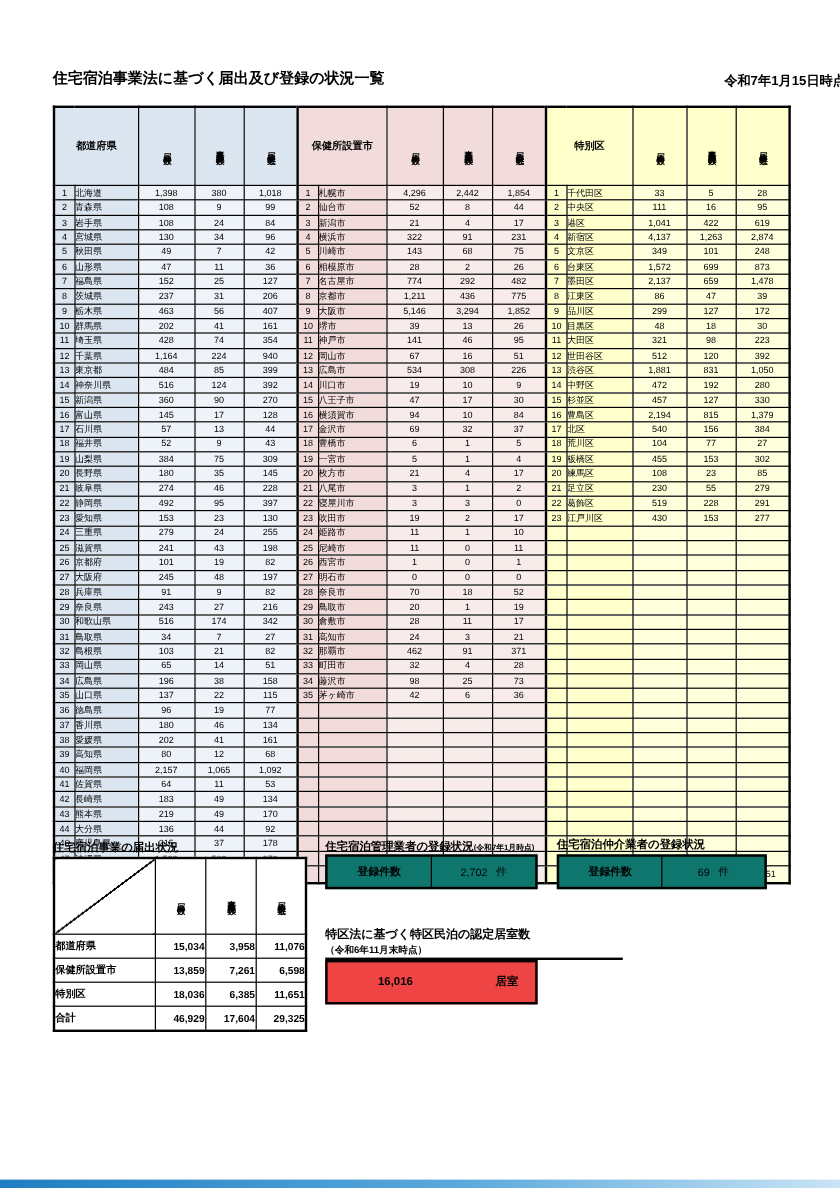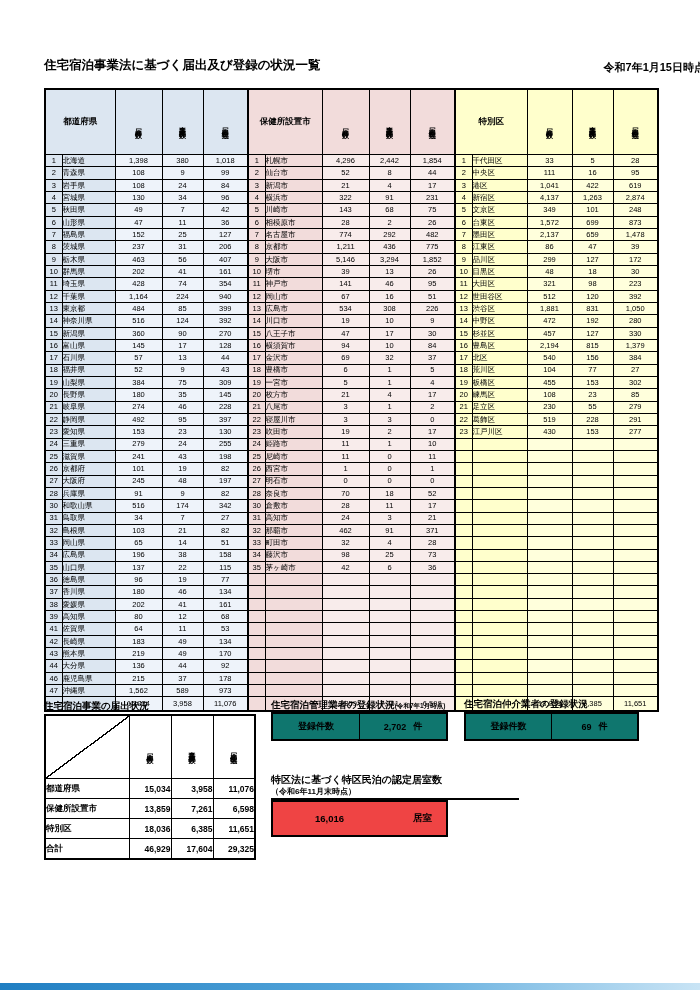--- a/index.html
+++ b/index.html
@@ -37,21 +37,21 @@
   .diag{background:linear-gradient(to bottom right,transparent 49.4%,#000 49.4%,#000 50.8%,transparent 50.8%);}
   .slbl{font-size:8.5px;font-weight:bold;text-align:left;padding-left:3px;height:19px;}
   .sval{font-size:8.5px;font-weight:bold;text-align:right;padding-right:5px;height:19px;}
 
   
   .note{font-size:6.5px;}
   .regbox{position:absolute;height:25px;border:2px solid #000;display:flex;background:#0f766e;}
   .regbox .lbl{flex:1;border-right:1.5px solid #000;display:flex;align-items:center;
                justify-content:center;font-weight:bold;font-size:9px;}
   .regbox .val{flex:1;display:flex;align-items:center;justify-content:center;
-               font-weight:bold;font-size:9px;gap:7px;}
+               font-weight:normal;font-size:9px;gap:7px;}
 
   
   .tokku-title{position:absolute;left:271px;top:774px;width:248px;border-bottom:2px solid #000;
                font-weight:bold;padding-bottom:1px;line-height:1.25;}
   .tokku-title .l1{font-size:10px;}
   .tokku-title .l2{font-size:8px;}
   .tokku-box{position:absolute;left:271px;top:800px;width:173px;height:33px;border:2px solid #000;
              display:flex;align-items:center;font-weight:bold;font-size:9.5px;background:#ef4444;}
   .tokku-box .tval{margin-left:42px;}
   .tokku-box .tunit{margin-left:auto;margin-right:14px;}
@@ -573,20 +573,37 @@
           <td class="num bn1">70</td>
           <td class="num bn1">18</td>
           <td class="num bn1">52</td>
           <td class="no b2 bs"></td>
           <td class="nm b2"></td>
           <td class="num bn2"></td>
           <td class="num bn2"></td>
           <td class="num bn2"></td>
         </tr>
         <tr>
+          <td class="no b0">29</td>
+          <td class="nm b0">奈良県</td>
+          <td class="num bn0">243</td>
+          <td class="num bn0">27</td>
+          <td class="num bn0">216</td>
+          <td class="no b1 bs">29</td>
+          <td class="nm b1">鳥取市</td>
+          <td class="num bn1">20</td>
+          <td class="num bn1">1</td>
+          <td class="num bn1">19</td>
+          <td class="no b2 bs"></td>
+          <td class="nm b2"></td>
+          <td class="num bn2"></td>
+          <td class="num bn2"></td>
+          <td class="num bn2"></td>
+        </tr>
+        <tr>
           <td class="no b0">30</td>
           <td class="nm b0">和歌山県</td>
           <td class="num bn0">516</td>
           <td class="num bn0">174</td>
           <td class="num bn0">342</td>
           <td class="no b1 bs">30</td>
           <td class="nm b1">倉敷市</td>
           <td class="num bn1">28</td>
           <td class="num bn1">11</td>
           <td class="num bn1">17</td>
@@ -731,20 +748,37 @@
           <td class="num bn2"></td>
           <td class="num bn2"></td>
           <td class="num bn2"></td>
         </tr>
         <tr>
           <td class="no b0">39</td>
           <td class="nm b0">高知県</td>
           <td class="num bn0">80</td>
           <td class="num bn0">12</td>
           <td class="num bn0">68</td>
+          <td class="no b1 bs"></td>
+          <td class="nm b1"></td>
+          <td class="num bn1"></td>
+          <td class="num bn1"></td>
+          <td class="num bn1"></td>
+          <td class="no b2 bs"></td>
+          <td class="nm b2"></td>
+          <td class="num bn2"></td>
+          <td class="num bn2"></td>
+          <td class="num bn2"></td>
+        </tr>
+        <tr>
+          <td class="no b0">40</td>
+          <td class="nm b0">福岡県</td>
+          <td class="num bn0">2,157</td>
+          <td class="num bn0">1,065</td>
+          <td class="num bn0">1,092</td>
           <td class="no b1 bs"></td>
           <td class="nm b1"></td>
           <td class="num bn1"></td>
           <td class="num bn1"></td>
           <td class="num bn1"></td>
           <td class="no b2 bs"></td>
           <td class="nm b2"></td>
           <td class="num bn2"></td>
           <td class="num bn2"></td>
           <td class="num bn2"></td>

